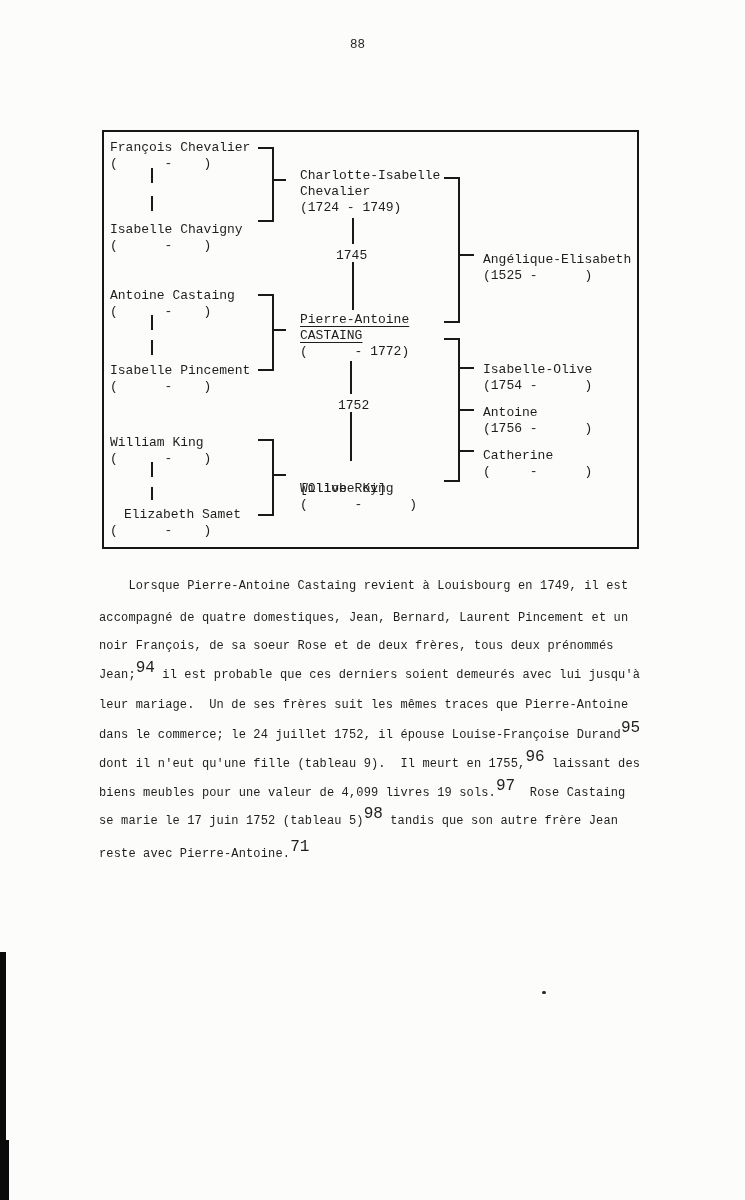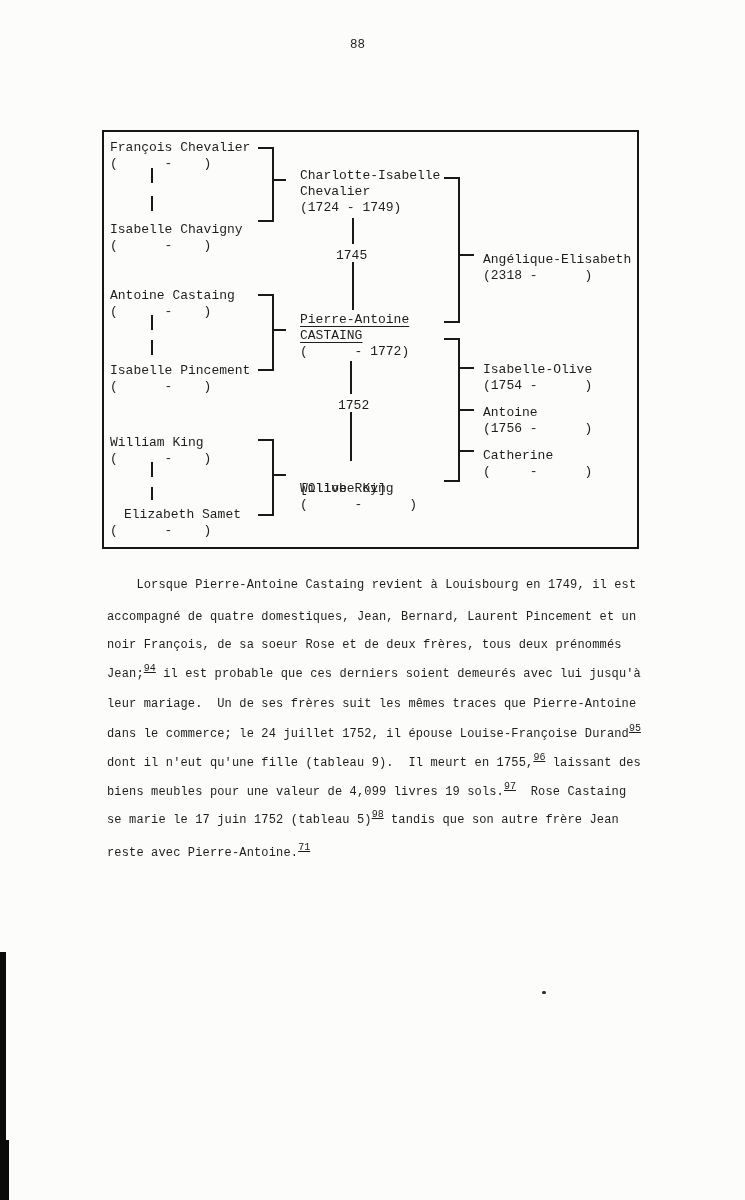--- a/index.html
+++ b/index.html
@@ -11,22 +11,22 @@
   }
   .pageno { position:absolute; left:350px; top:38px; font-size:12.5px; white-space:pre; }
   .caption { position:absolute; left:97px; top:101px; font-size:12px; white-space:pre; letter-spacing:0.2px; }
   .treebox { position:absolute; left:102px; top:130px; width:533px; height:415px; border:2px solid #161616; }
   .pn { position:absolute; white-space:pre; font-size:13px; line-height:16px; }
   .u { text-decoration:underline; text-underline-offset:2.5px; }
   .vl, .hl, .dash { position:absolute; background:#191919; }
   .vl { width:2px; }
   .hl { height:2px; }
   .dash { width:2px; }
-  .tl { position:absolute; left:99px; white-space:pre; font-size:12px; line-height:14px; letter-spacing:0.15px;margin-left:8px; }
-  .sup { font-size:10px; position:relative; top:-6px; letter-spacing:0;text-decoration:underline; }
+  .tl { position:absolute; left:99px; white-space:pre; font-size:12px; line-height:14px; letter-spacing:0.15px; }
+  .sup { font-size:16px; position:relative; top:-6px; letter-spacing:0; }
   .edgebar { position:absolute; left:0; top:952px; width:6px; height:248px; background:#0b0b0b; }
   .edgebar2 { position:absolute; left:0; top:1140px; width:9px; height:60px; background:#0b0b0b; }
   .speck { position:absolute; left:542px; top:991px; width:4px; height:3px; background:#2a2a2a; border-radius:2px; }
 </style>
 </head>
 <body>
 
 <div class="page">
 
   <div class="pageno">88</div>
@@ -87,21 +87,21 @@
     <div class="pn" style="left:196px;top:349px">Willobe King</div>
     <div class="pn" style="left:196px;top:349px">[Olive Roy]</div>
     <div class="pn" style="left:196px;top:365px">(      -      )</div>
 
     <i class="hl" style="left:340px;top:45px;width:14px"></i>
     <i class="vl" style="left:354px;top:45px;height:146px"></i>
     <i class="hl" style="left:340px;top:189px;width:14px"></i>
     <i class="hl" style="left:356px;top:122px;width:14px"></i>
 
     <div class="pn" style="left:379px;top:120px">Angélique-Elisabeth</div>
-    <div class="pn" style="left:379px;top:136px">(2318 -      )</div>
+    <div class="pn" style="left:379px;top:136px">(1525 -      )</div>
 
     <i class="hl" style="left:340px;top:206px;width:14px"></i>
     <i class="vl" style="left:354px;top:206px;height:144px"></i>
     <i class="hl" style="left:340px;top:348px;width:14px"></i>
     <i class="hl" style="left:356px;top:235px;width:14px"></i>
     <i class="hl" style="left:356px;top:277px;width:14px"></i>
     <i class="hl" style="left:356px;top:318px;width:14px"></i>
 
     <div class="pn" style="left:379px;top:230px">Isabelle-Olive</div>
     <div class="pn" style="left:379px;top:246px">(1754 -      )</div>

